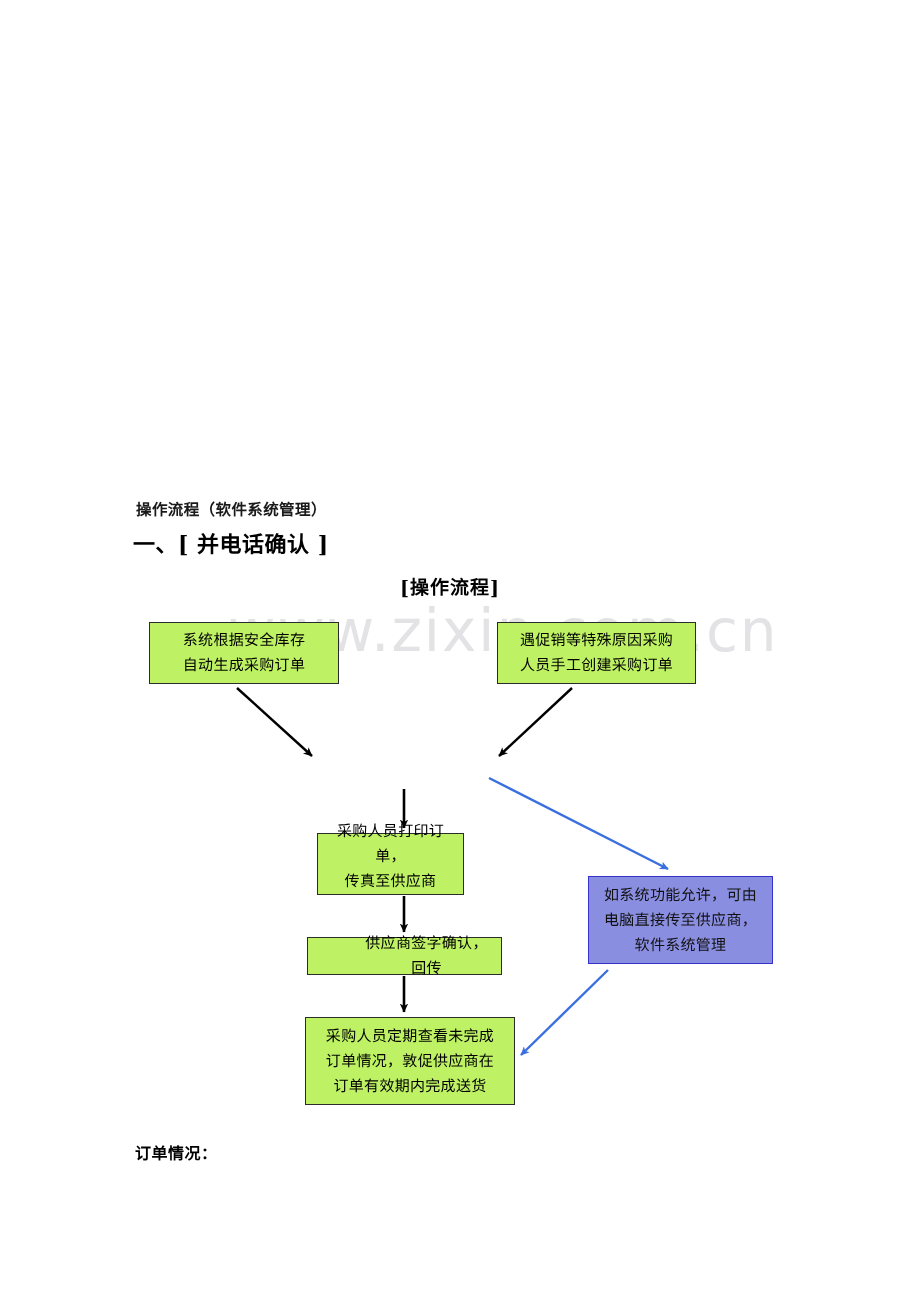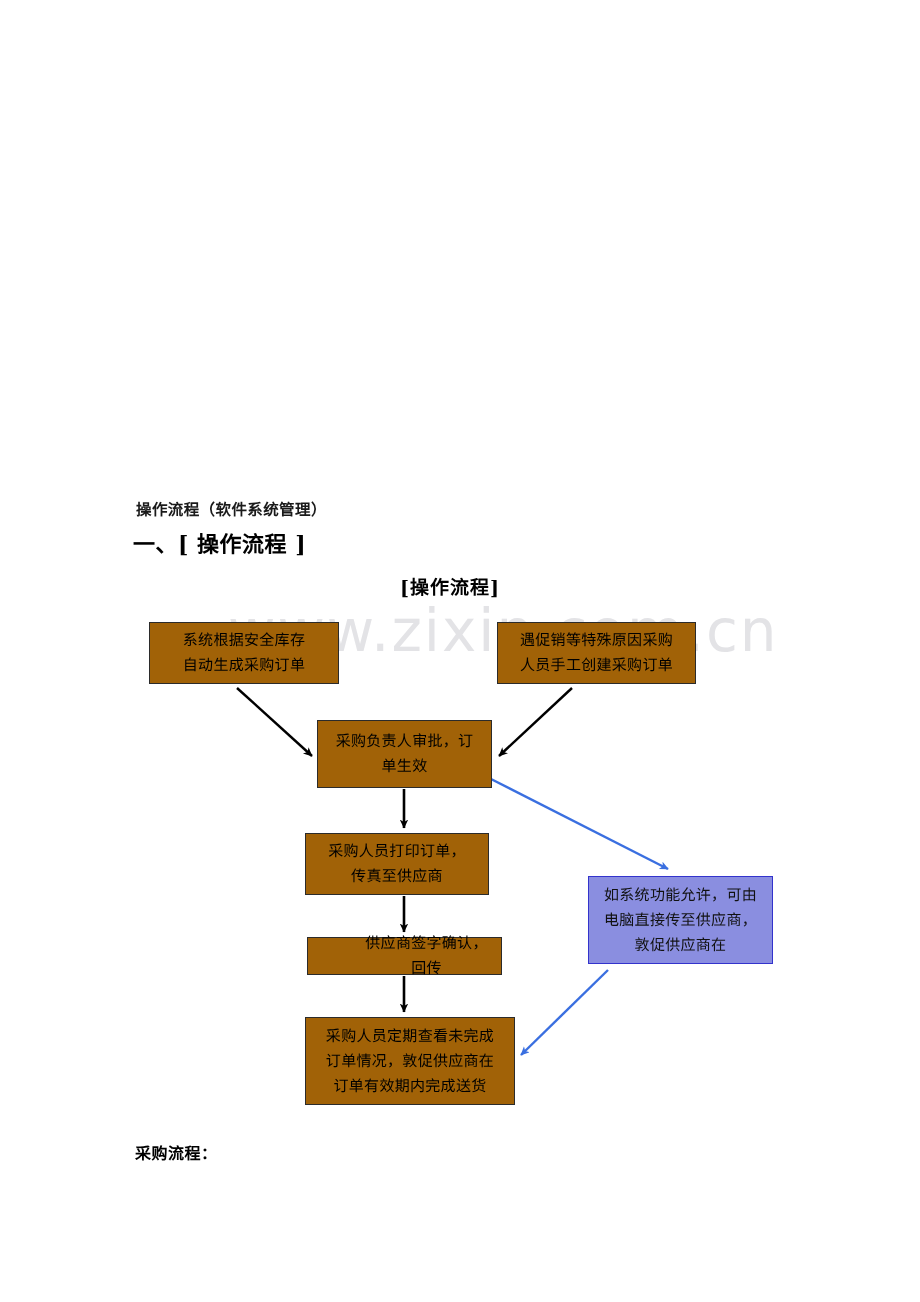--- a/index.html
+++ b/index.html
@@ -89,21 +89,21 @@
     font-family: "DejaVu Serif", "Liberation Serif", serif;
     font-size: 19px;
     font-weight: bold;
     letter-spacing: 1px;
   }
   .chart-title .inner { position: relative; left: -10px; }
 
   .node {
     position: absolute;
     box-sizing: border-box;
-    background: #a16207;
+    background: #bef264;
     border: 1.4px solid #2b2b2b;
     display: flex;
     align-items: center;
     justify-content: center;
     z-index: 2;
   }
   .node .txt {
     font-family: "DejaVu Serif", "Liberation Serif", serif;
     font-size: 15px;
     line-height: 25px;
@@ -115,31 +115,31 @@
   .node.accent {
     background: #8a8ee0;
     border: 1.8px solid #3333cc;
   }
   .node.accent .txt { color: #111; }
 
   
   #node-auto-po      { left: 149px; top:  62px; width: 190px; height:  62px; }
   #node-manual-po    { left: 497px; top:  62px; width: 199px; height:  62px; }
   #node-approve      { left: 317px; top: 160px; width: 175px; height:  68px; }
-  #node-print-fax    { left: 305px; top: 273px; width: 184px; height:  62px; }
+  #node-print-fax    { left: 317px; top: 273px; width: 147px; height:  62px; align-items: flex-end; }
   #node-supplier-sign{ left: 307px; top: 377px; width: 195px; height:  38px; padding-left: 44px; }
   #node-followup     { left: 305px; top: 457px; width: 210px; height:  88px; }
   #node-efax         { left: 588px; top: 316px; width: 185px; height:  88px; }
 </style>
 </head>
 <body>
 
 <div class="doc-line" id="header-line">操作流程（软件系统管理）</div>
 
-<div class="doc-line" id="section-heading">一、[ 操作流程 ]</div>
+<div class="doc-line" id="section-heading">一、[ 并电话确认 ]</div>
 
 <div id="watermark">www.zixin.com.cn</div>
 
 <div id="diagram">
 
   <div class="chart-title">
     <span class="inner">[操作流程]</span>
   </div>
 
   <svg id="edges" viewBox="0 0 920 570">
@@ -170,41 +170,37 @@
   <div class="node" id="node-auto-po">
     <span class="txt">系统根据安全库存
 自动生成采购订单</span>
   </div>
 
   <div class="node" id="node-manual-po">
     <span class="txt">遇促销等特殊原因采购
 人员手工创建采购订单</span>
   </div>
 
-  <div class="node" id="node-approve">
-    <span class="txt">采购负责人审批，订
-单生效</span>
-  </div>
 
   <div class="node" id="node-print-fax">
     <span class="txt">采购人员打印订单，
 传真至供应商</span>
   </div>
 
   <div class="node" id="node-supplier-sign">
     <span class="txt">供应商签字确认，回传</span>
   </div>
 
   <div class="node" id="node-followup">
     <span class="txt">采购人员定期查看未完成
 订单情况，敦促供应商在
 订单有效期内完成送货</span>
   </div>
 
   <div class="node accent" id="node-efax">
     <span class="txt">如系统功能允许，可由
 电脑直接传至供应商，
-敦促供应商在</span>
+软件系统管理</span>
   </div>
 
 </div>
 
-<div class="doc-line" id="footer-note">采购流程：</div>
+<div class="doc-line" id="footer-note">订单情况：</div>
 
 </body></html>

